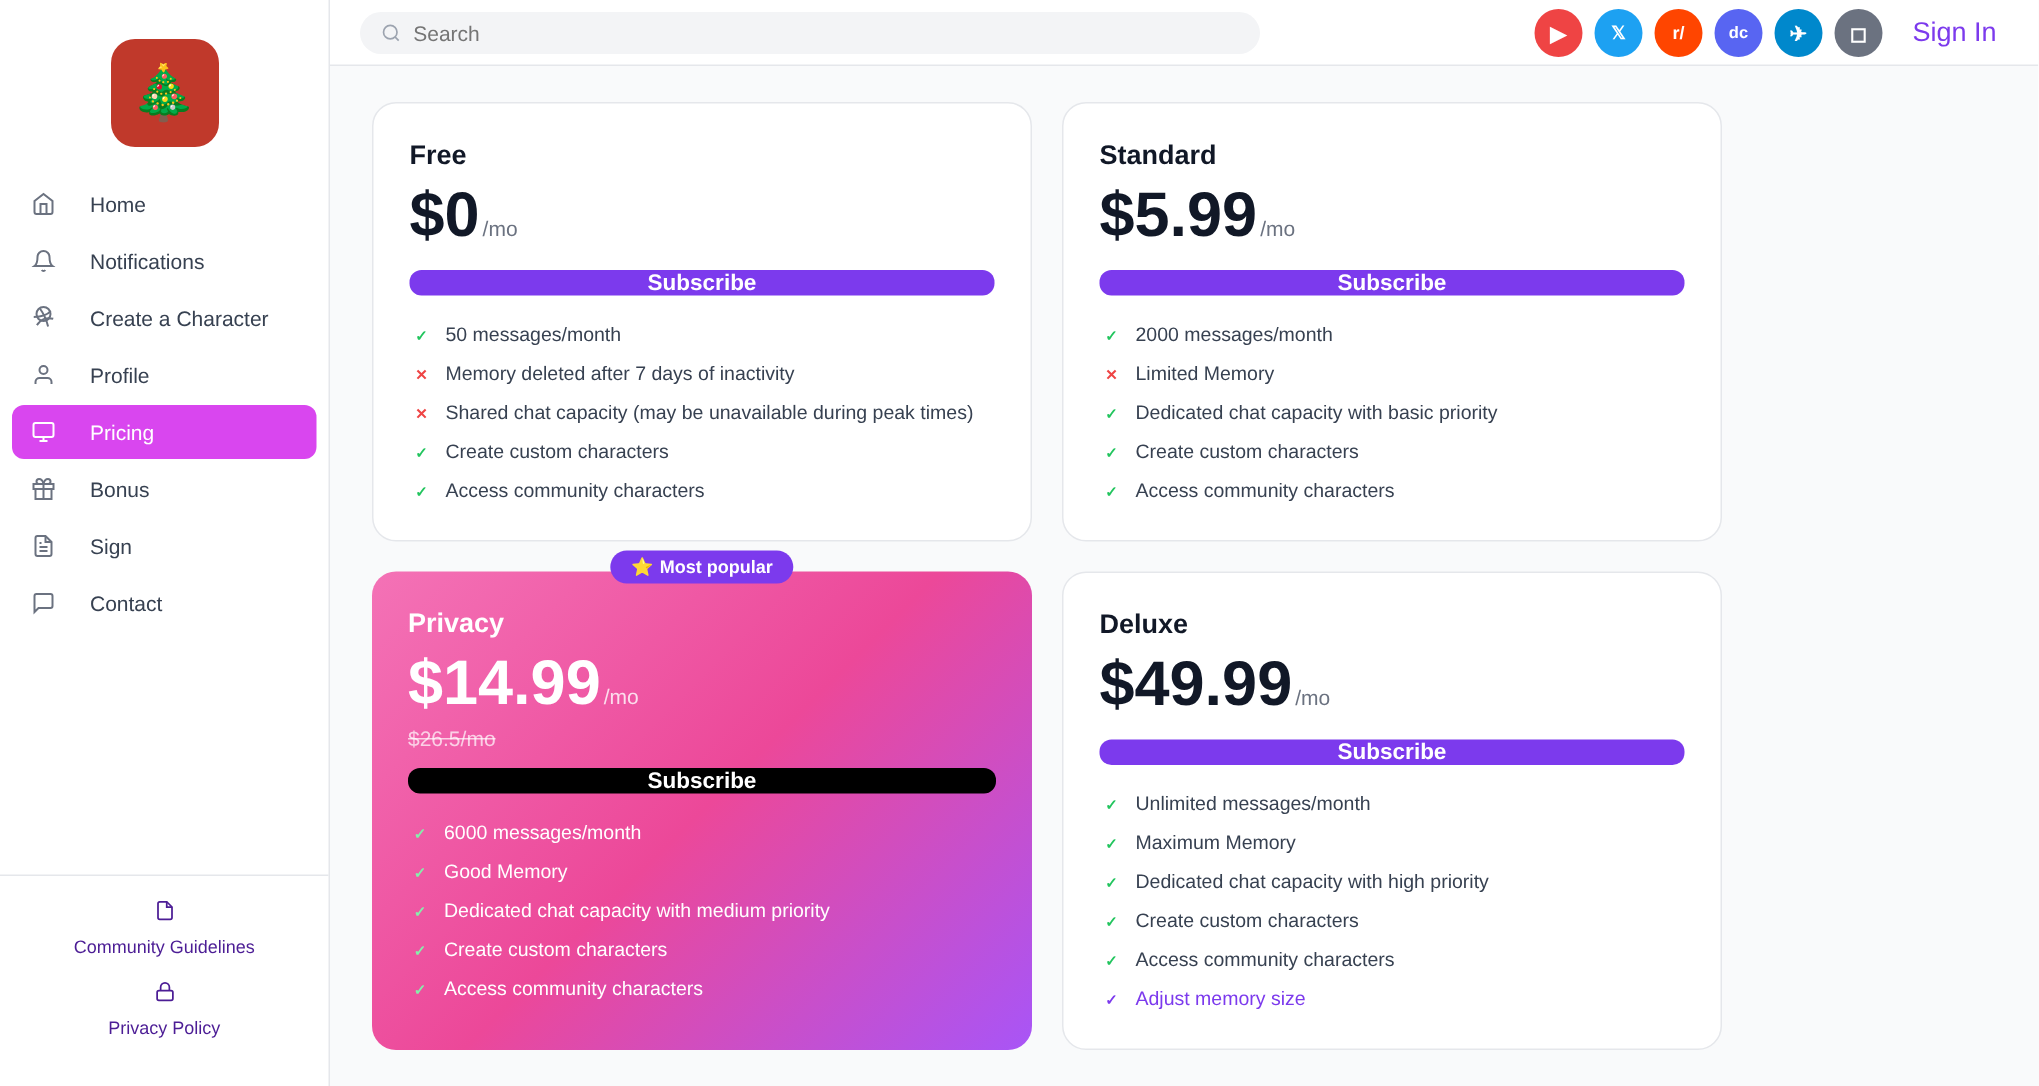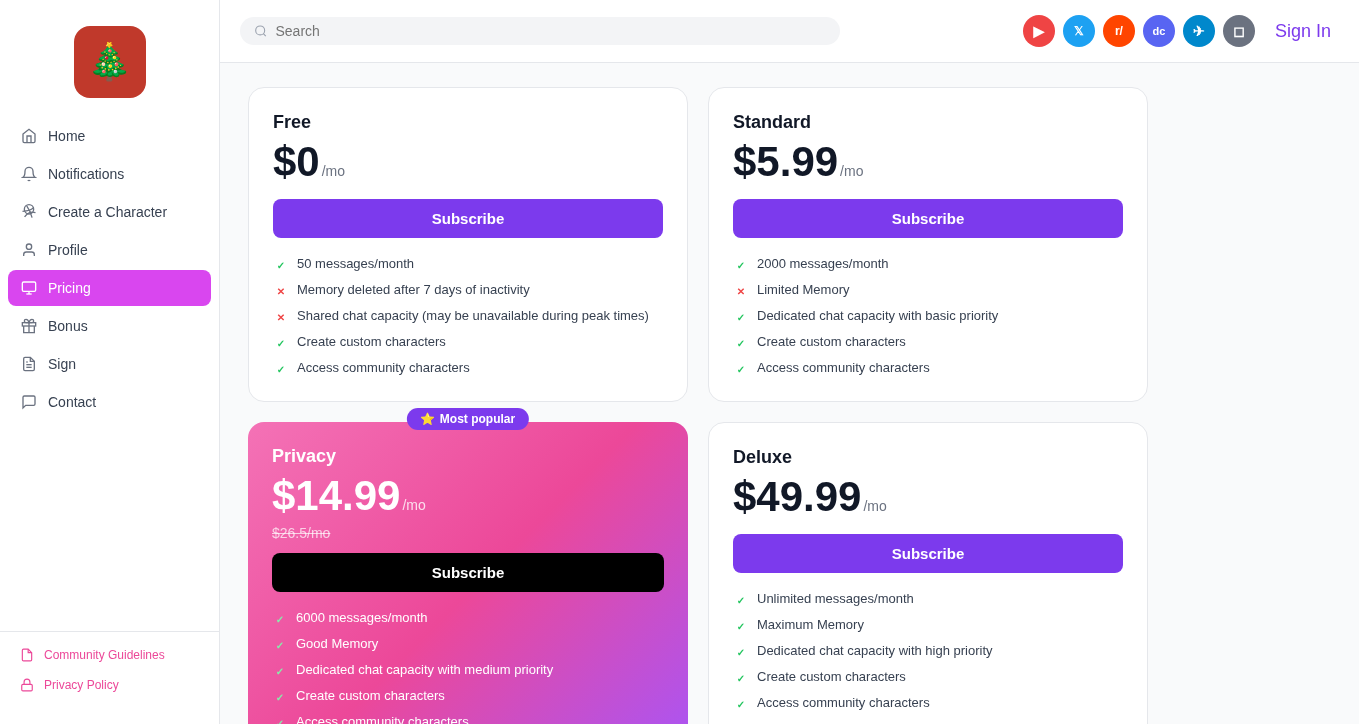--- a/index.html
+++ b/index.html
@@ -31,21 +31,21 @@
       justify-content: center;
       font-size: 36px;
     }
     .sidebar-nav {
       flex: 1;
       padding: 0 8px;
     }
     .sidebar-item {
       display: flex;
       align-items: center;
-      gap: 10px;
+      gap: 22px;
       padding: 9px 12px;
       border-radius: 8px;
       cursor: pointer;
       color: #374151;
       font-size: 14px;
       font-weight: 400;
       text-decoration: none;
       margin-bottom: 2px;
     }
     .sidebar-item.active { background: #d946ef; color: #fff; }
@@ -62,35 +62,36 @@
     .sidebar-bottom {
       padding: 8px 16px;
       border-top: 1px solid #e5e7eb;
     }
     .sidebar-bottom-item {
       display: flex;
       align-items: center;
       gap: 10px;
       padding: 8px 4px;
       font-size: 12px;
-      color: #ec4899;
+      color: #4c1d95;
       cursor: pointer;
+      flex-direction: column;
     }
 
     
     .main {
       flex: 1;
       display: flex;
       flex-direction: column;
       overflow: hidden;
     }
 
     
     .header {
-      height: 63px;
+      height: 44px;
       border-bottom: 1px solid #e5e7eb;
       display: flex;
       align-items: center;
       padding: 0 20px;
       gap: 12px;
       background: #fff;
     }
     .search-bar {
       flex: 1;
       display: flex;
@@ -197,21 +198,20 @@
     .plan-old-price {
       font-size: 14px;
       color: rgba(255,255,255,0.7);
       text-decoration: line-through;
       margin-bottom: 12px;
       margin-top: -8px;
     }
 
     .subscribe-btn {
       width: 100%;
-      padding: 11px;
       border-radius: 8px;
       border: none;
       background: #7c3aed;
       color: #fff;
       font-size: 15px;
       font-weight: 600;
       cursor: pointer;
       margin-bottom: 18px;
     }
     .plan-card.premium .subscribe-btn {

